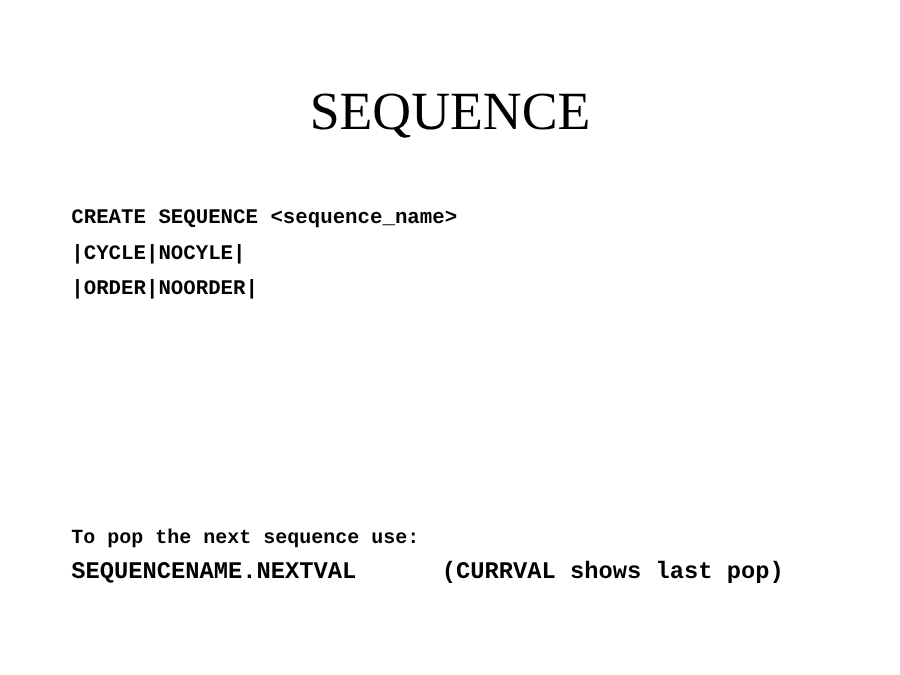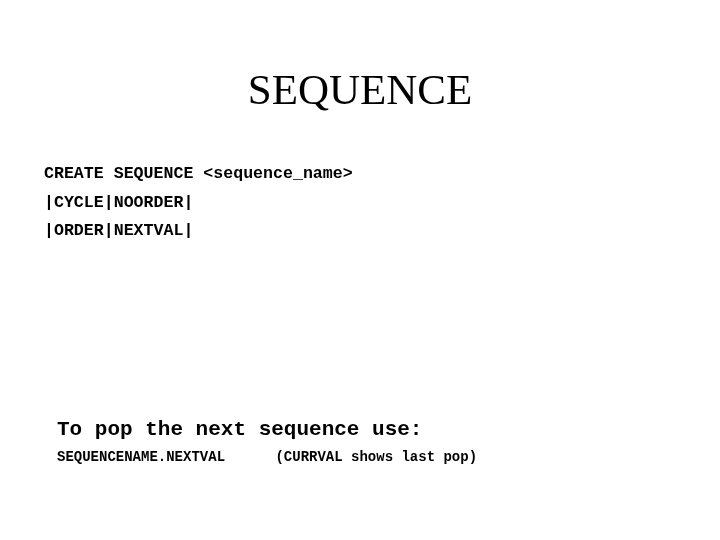--- a/index.html
+++ b/index.html
@@ -24,69 +24,69 @@
     font-family: "Liberation Serif", "DejaVu Serif", serif;
     font-size: 43px;
     font-weight: 400;
     line-height: 1.0;
     color: #000000;
     letter-spacing: 0px;
     white-space: pre;
   }
   #syntax-block {
     position: absolute;
-    left: 44px;
+    left: 57px;
     top: 160px;
     width: 640px;
   }
   .code-line {
     font-family: "Liberation Mono", "DejaVu Sans Mono", monospace;
     font-size: 16.6px;
     font-weight: 700;
     line-height: 28.6px;
     color: #000000;
     white-space: pre;
     letter-spacing: 0px;
   }
   #usage-block {
     position: absolute;
     left: 57px;
     top: 416px;
     width: 660px;
   }
   .usage-heading {
     font-family: "Liberation Mono", "DejaVu Sans Mono", monospace;
-    font-size: 21px;
+    font-size: 16px;
     font-weight: 700;
     line-height: 28px;
     color: #000000;
     white-space: pre;
     letter-spacing: 0px;
   }
   .usage-code {
     font-family: "Liberation Mono", "DejaVu Sans Mono", monospace;
-    font-size: 14px;
+    font-size: 19px;
     font-weight: 700;
     line-height: 26px;
     color: #000000;
     white-space: pre;
     letter-spacing: 0px;
   }
 </style>
 </head>
 <body>
 
 <div id="slide">
 
   <div id="slide-title">SEQUENCE</div>
 
   <div id="syntax-block">
     <div class="code-line">CREATE SEQUENCE &lt;sequence_name&gt;</div>
-    <div class="code-line">|CYCLE|NOORDER|</div>
-    <div class="code-line">|ORDER|NEXTVAL|</div>
+    <div class="code-line">|CYCLE|NOCYLE|</div>
+    <div class="code-line">|ORDER|NOORDER|</div>
   </div>
 
   <div id="usage-block">
     <div class="usage-heading">To pop the next sequence use:</div>
     <div class="usage-code">SEQUENCENAME.NEXTVAL      (CURRVAL shows last pop)</div>
   </div>
 
 </div>
 
 </body></html>

